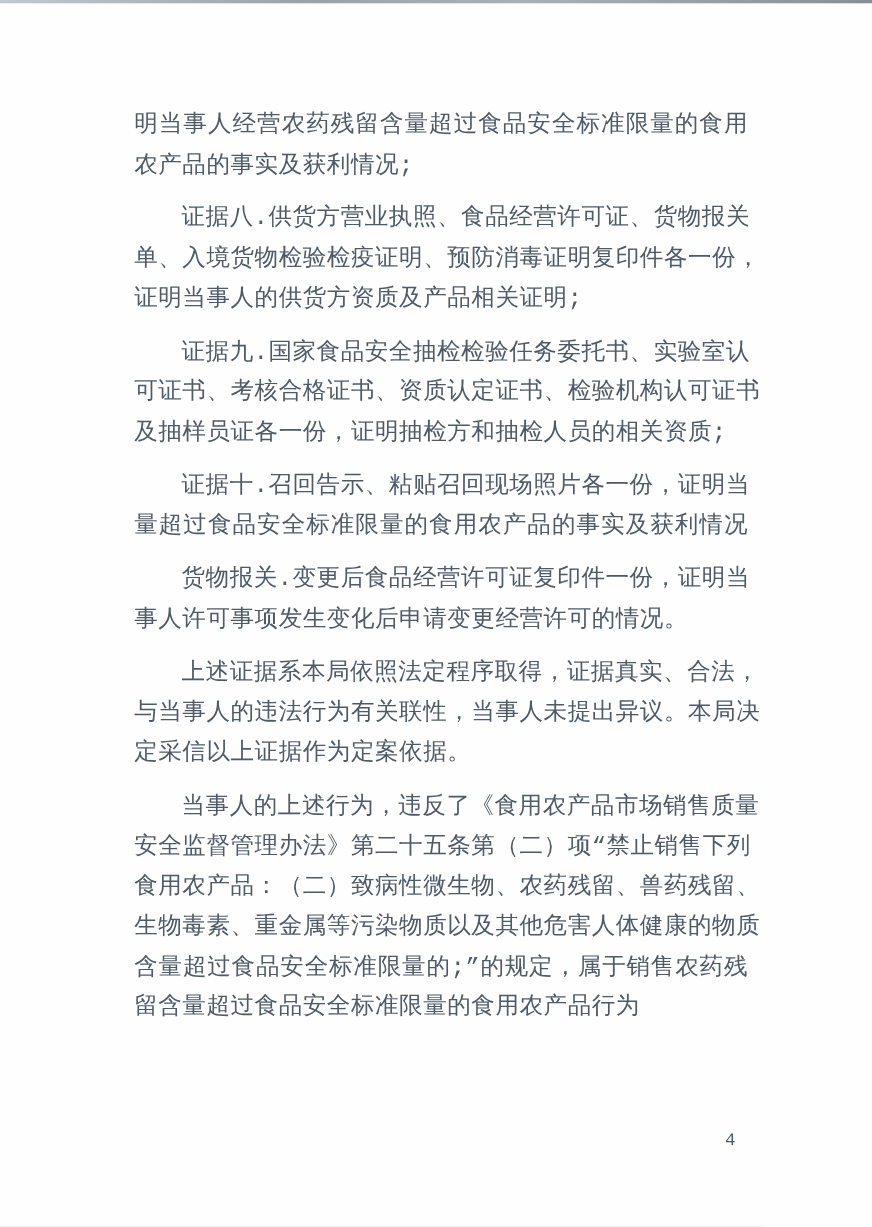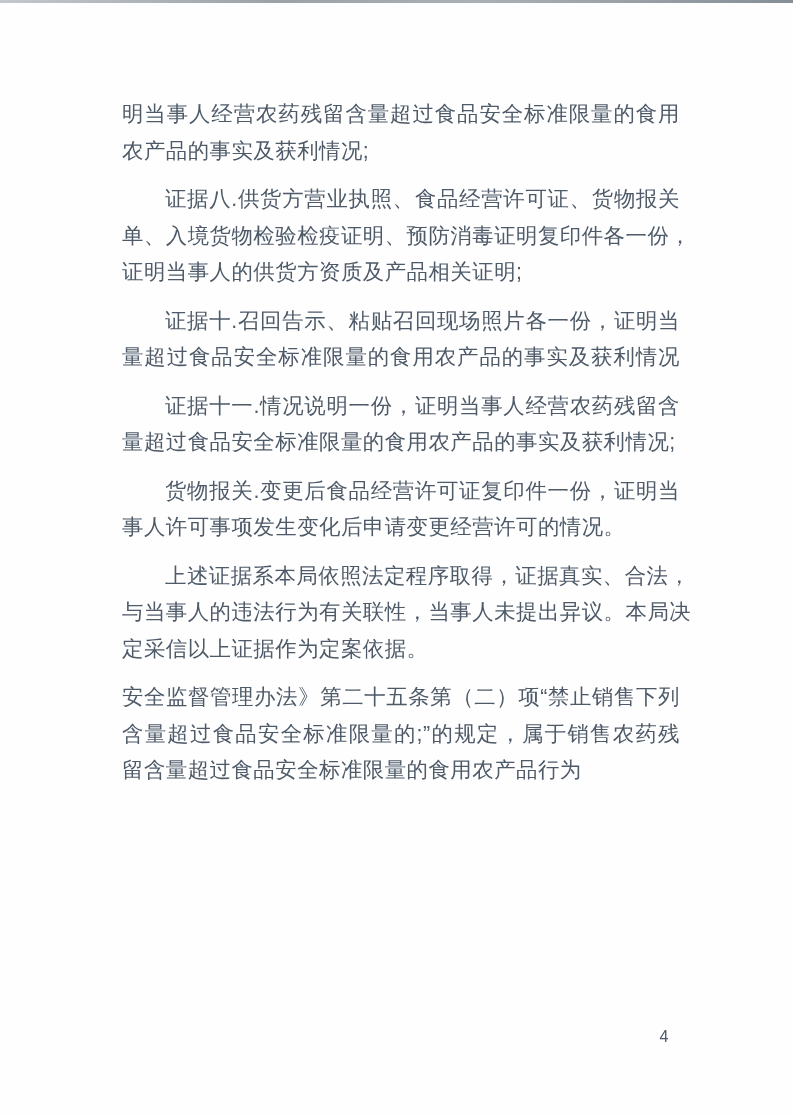--- a/index.html
+++ b/index.html
@@ -6,21 +6,21 @@
     margin: 0;
     padding: 0;
     background: #e8e8e8;
   }
   .page {
     position: relative;
     width: 793px;
     height: 1115px;
     background: #fefefe;
     overflow: hidden;
-    font-family: Liberation Sans, sans-serif;
+    font-family: Liberation Mono, monospace;
   }
   .scan-edge {
     position: absolute;
     top: 0;
     left: 0;
     width: 793px;
     height: 3px;
     background: linear-gradient(to right, #c2c8cd 0%, #9aa2a8 35%, #aab1b6 60%, #878f96 100%);
   }
   .text-block {
@@ -69,36 +69,40 @@
       <div class="para">
         <div class="line j">明当事人经营农药残留含量超过食品安全标准限量的食用</div>
         <div class="line">农产品的事实及获利情况;</div>
       </div>
       <div class="para">
         <div class="line j ind">证据八.供货方营业执照、食品经营许可证、货物报关</div>
         <div class="line j">单、入境货物检验检疫证明、预防消毒证明复印件各一份，</div>
         <div class="line">证明当事人的供货方资质及产品相关证明;</div>
       </div>
       <div class="para">
+        <div class="line j ind">证据九.国家食品安全抽检检验任务委托书、实验室认</div>
+        <div class="line j">可证书、考核合格证书、资质认定证书、检验机构认可证书</div>
+        <div class="line">及抽样员证各一份，证明抽检方和抽检人员的相关资质;</div>
+      </div>
+      <div class="para">
         <div class="line j ind">证据十.召回告示、粘贴召回现场照片各一份，证明当</div>
         <div class="line j">量超过食品安全标准限量的食用农产品的事实及获利情况</div>
-      </div>
-      <div class="para">
-        <div class="line j ind">证据十一.情况说明一份，证明当事人经营农药残留含</div>
-        <div class="line">量超过食品安全标准限量的食用农产品的事实及获利情况;</div>
       </div>
       <div class="para">
         <div class="line j ind">货物报关.变更后食品经营许可证复印件一份，证明当</div>
         <div class="line">事人许可事项发生变化后申请变更经营许可的情况。</div>
       </div>
       <div class="para">
         <div class="line j ind">上述证据系本局依照法定程序取得，证据真实、合法，</div>
         <div class="line j">与当事人的违法行为有关联性，当事人未提出异议。本局决</div>
         <div class="line">定采信以上证据作为定案依据。</div>
       </div>
       <div class="para">
+        <div class="line j ind">当事人的上述行为，违反了《食用农产品市场销售质量</div>
         <div class="line j">安全监督管理办法》第二十五条第（二）项“禁止销售下列</div>
+        <div class="line j">食用农产品：（二）致病性微生物、农药残留、兽药残留、</div>
+        <div class="line j">生物毒素、重金属等污染物质以及其他危害人体健康的物质</div>
         <div class="line j">含量超过食品安全标准限量的;”的规定，属于销售农药残</div>
         <div class="line">留含量超过食品安全标准限量的食用农产品行为</div>
       </div>
     </div>
   <div class="page-number">4</div>
 </div>
 
 </body></html>

